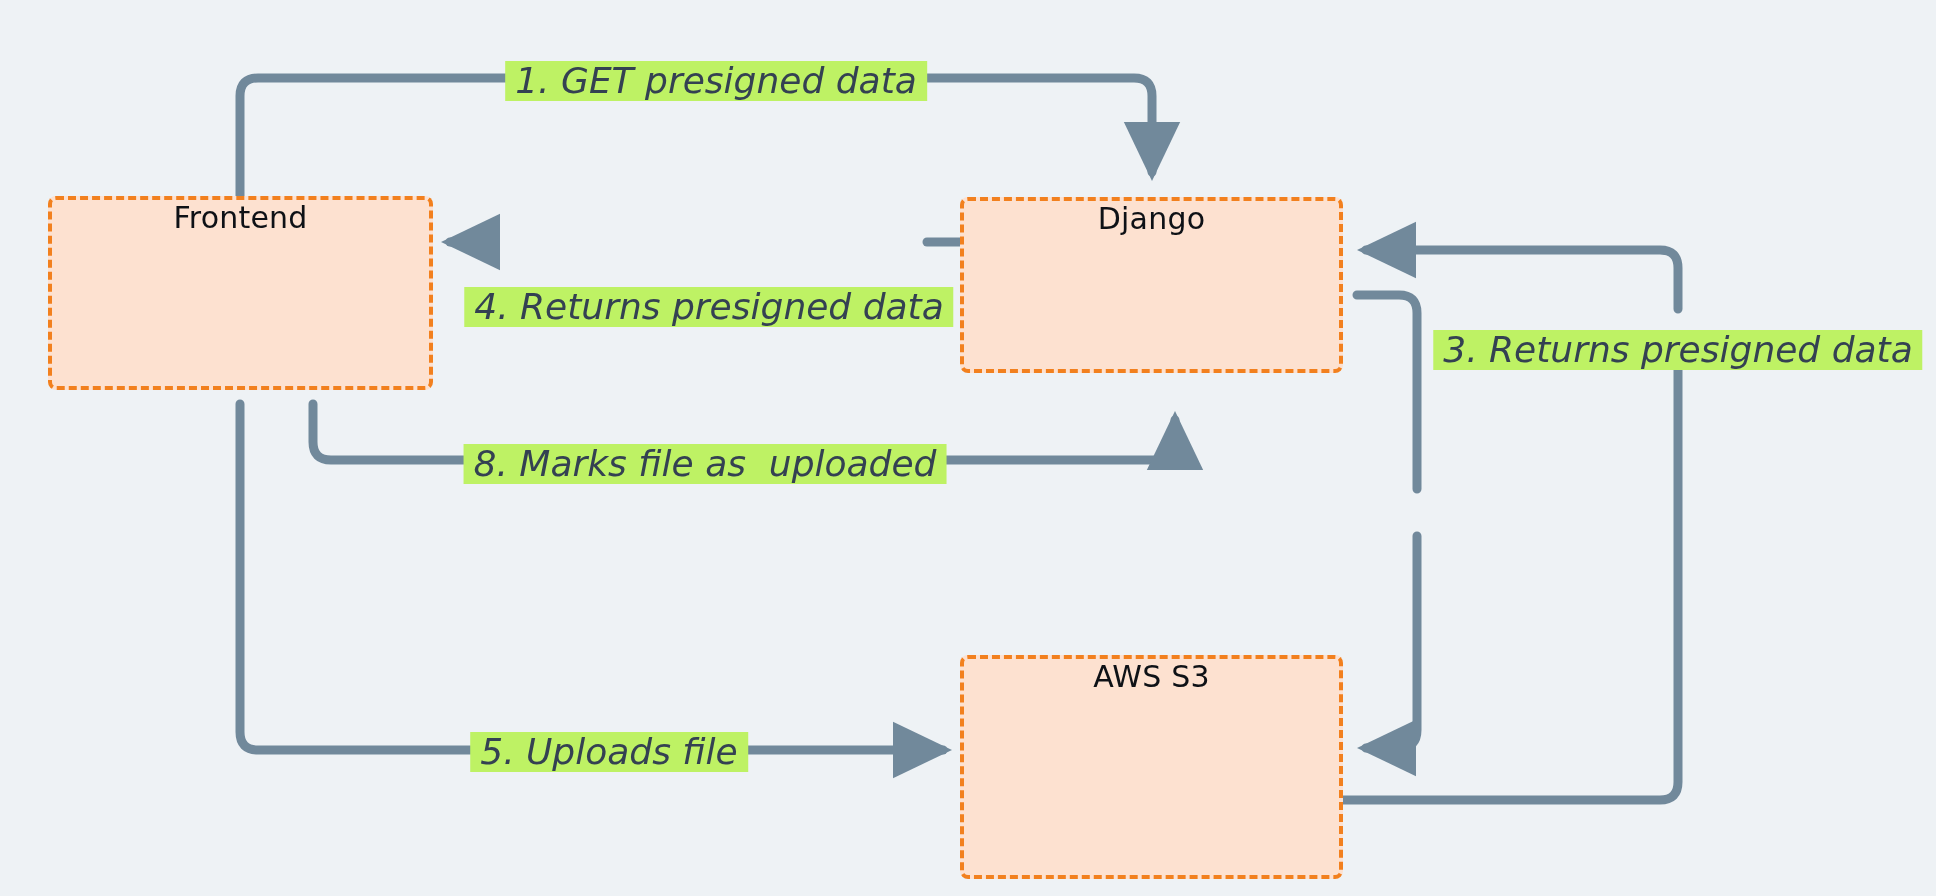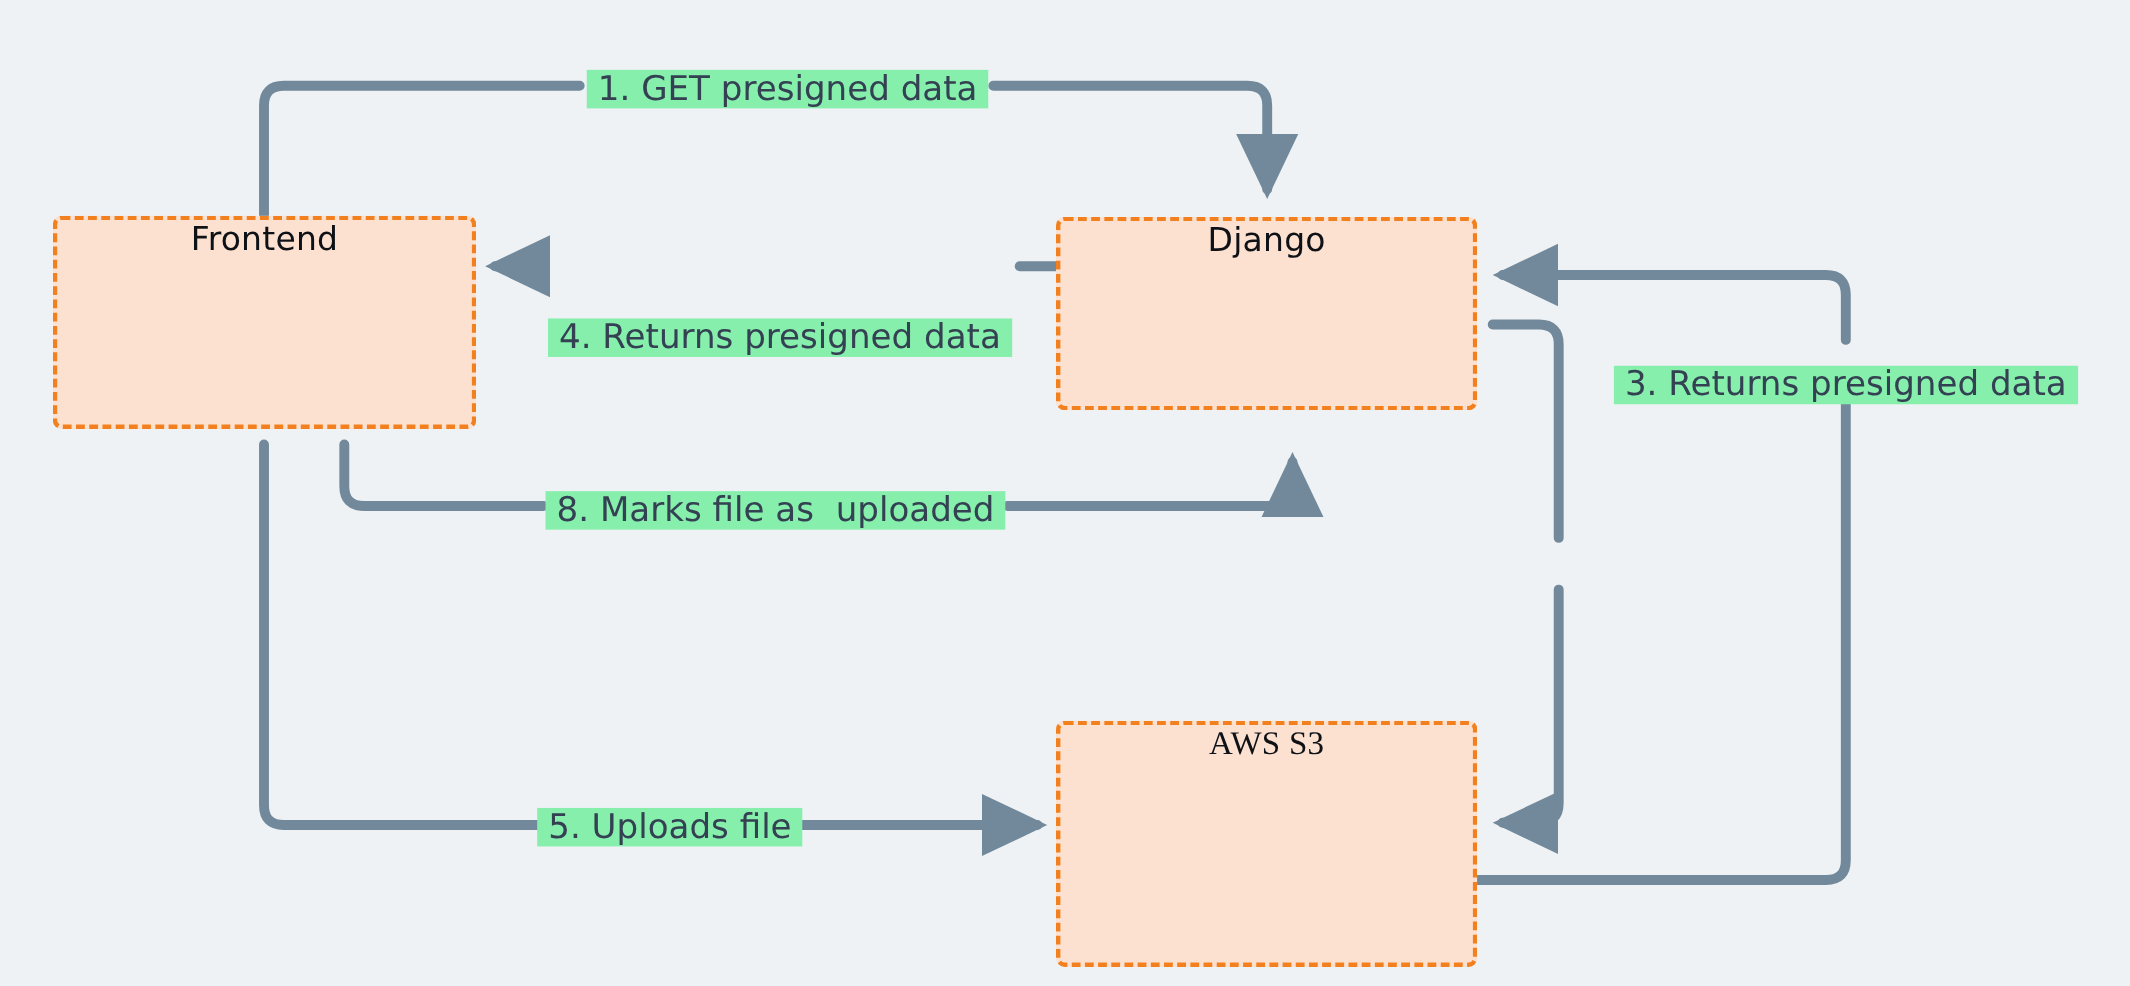--- a/index.html
+++ b/index.html
@@ -33,26 +33,27 @@
     display: flex;
     justify-content: center;
     color: #0e1116;
     font-size: 30px;
     font-weight: 400;
     letter-spacing: 0.2px;
   }
   .edge-label {
     position: absolute;
     color: #344152;
-    font-size: 31px;
+    font-size: 36px;
     white-space: pre;
     line-height: 1;
     transform: translate(-50%, -50%);
-    background: #86efac;
+    background: #bef264;
     padding: 2px 10px;
+    font-style: italic;
   }
 </style>
 </head>
 <body>
 
 <div id="canvas">
 
   <svg class="layer" viewBox="0 0 1936 896" xmlns="http://www.w3.org/2000/svg">
     <defs>
       <marker id="ah" markerWidth="7" markerHeight="7" refX="5.6" refY="3.5" orient="auto" markerUnits="strokeWidth">
@@ -92,21 +93,21 @@
   </svg>
 
   <div class="node" style="left:48px; top:196px; width:385px; height:194px;">
     <span>Frontend</span>
   </div>
 
   <div class="node" style="left:960px; top:197px; width:383px; height:176px;">
     <span>Django</span>
   </div>
 
-  <div class="node" style="left:960px; top:655px; width:383px; height:224px;font-family:Liberation Serif, serif;">
+  <div class="node" style="left:960px; top:655px; width:383px; height:224px;">
     <span>AWS S3</span>
   </div>
 
   <div class="edge-label" style="left:716px; top:81px;">1. GET presigned data</div>
 
 
   <div class="edge-label" style="left:1678px; top:350px;text-align:right;">3. Returns presigned data</div>
 
   <div class="edge-label" style="left:709px; top:307px;">4. Returns presigned data</div>
 

